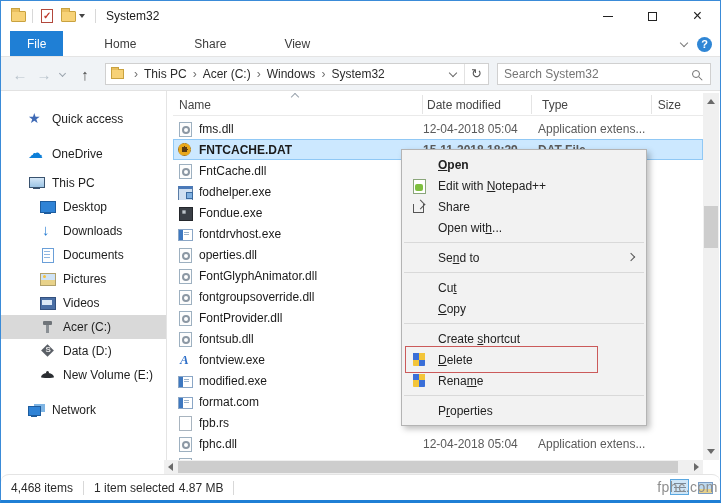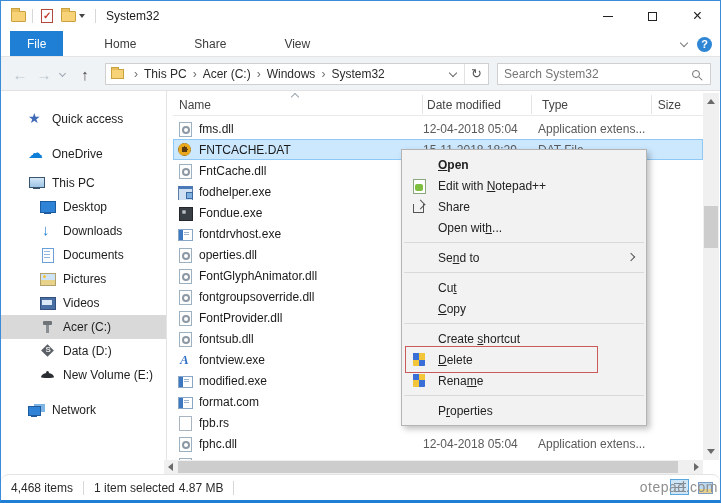--- a/index.html
+++ b/index.html
@@ -85,21 +85,21 @@
 
   
   .files { position:absolute; left:172px; top:92px; right:17px; bottom:40px; background:#fff; overflow:hidden; }
   .fl-header { position:absolute; left:0; top:0; right:0; height:23px; border-bottom:1px solid #eaeaea; color:#454545; }
   .fl-h { position:absolute; top:5px; white-space:nowrap; }
   .h-name { left:6px; } .h-date { left:254px; } .h-type { left:369px; } .h-size { left:482px; width:26px; text-align:right; }
   .h-sep { position:absolute; top:2px; width:1px; height:19px; background:#e4e4e4; }
   .sort-up { position:absolute; left:119px; top:1px; width:6px; height:6px; border-left:1px solid #9aa4ad; border-top:1px solid #9aa4ad; transform:rotate(45deg); }
   .rows { position:absolute; left:0; top:25px; right:0; bottom:0; }
   .row { position:relative; height:21px; display:flex; align-items:center; }
-  .row.selected { background:#cce8ff; box-shadow:inset 0 0 0 1px #90c8f5; }
+  .row.selected { background:#cce8ff; box-shadow:inset 0 0 0 1px #90c8f5;font-weight:bold; }
   .c-name { width:250px; padding-left:4px; display:flex; align-items:center; overflow:hidden; white-space:nowrap; }
   .c-date { width:115px; color:#5a5a5a; white-space:nowrap; }
   .c-type { width:160px; color:#5a5a5a; white-space:nowrap; }
   .fname { color:#1a1a1a; }
 
   
   .fi { position:relative; display:inline-block; width:16px; height:16px; margin-right:6px; flex:none; }
   .fi-dll::before { content:""; position:absolute; left:2px; top:1px; width:11px; height:13px; background:#fdfdfd; border:1px solid #9db0c0; }
   .fi-dll::after { content:""; position:absolute; left:5px; top:5px; width:4px; height:4px; border:2px solid #8c98a4; border-radius:50%; background:#fff; }
   .fi-dat::before { content:""; position:absolute; left:1px; top:1px; width:13px; height:13px; border-radius:50%; background:radial-gradient(circle at 50% 50%, #5a3a10 0 3px, #e8a71c 3px 6px, #a8750f 6px); }
@@ -492,15 +492,15 @@
     <span class="sb-div"></span>
     <span class="sb-text" style="padding-right:4px">1 item selected</span>
     <span class="sb-text" style="padding-left:0">4.87 MB</span>
     <span class="sb-div"></span>
     <div class="view-btns">
       <span class="vb active vb-details"></span>
       <span class="vb vb-thumbs"></span>
     </div>
   </div>
 
-  <div class="watermark">otepad.com</div>
+  <div class="watermark">fphc.com</div>
 
 </div>
 
 </body></html>

